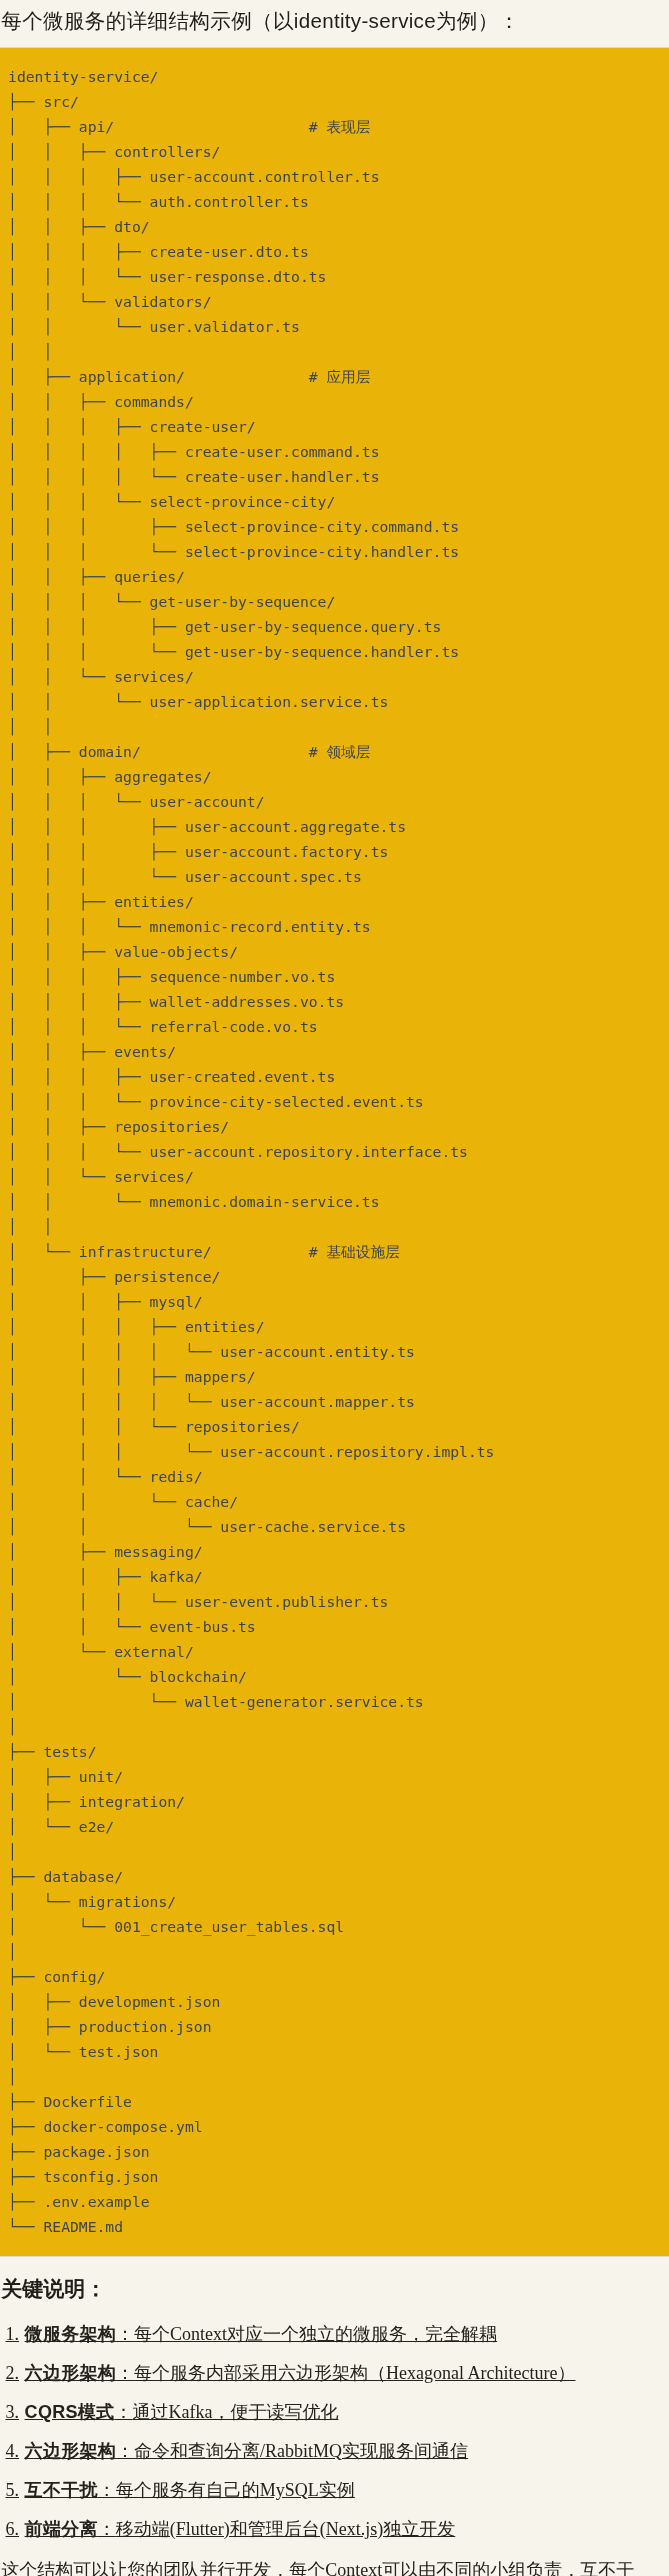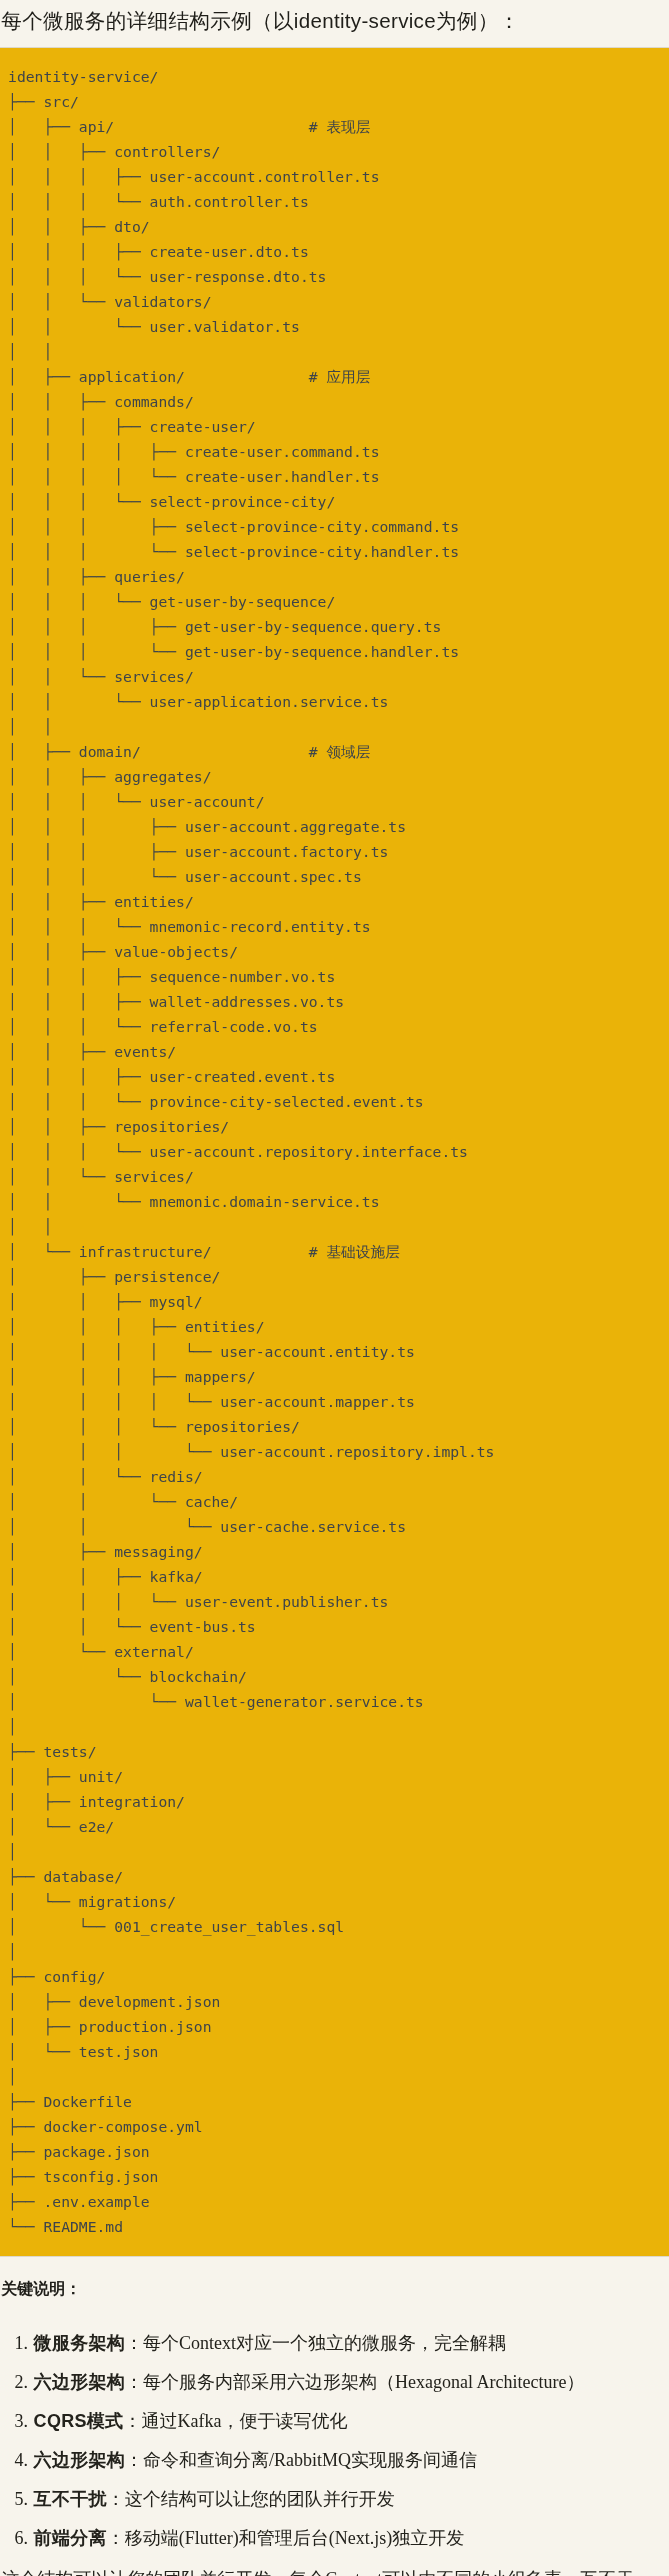--- a/index.html
+++ b/index.html
@@ -37,30 +37,31 @@
     font-family: "DejaVu Sans Mono", "Liberation Mono", monospace;
     font-size: 14.7px;
     line-height: 25px;
     color: #3E444A;
     white-space: pre;
     tab-size: 4;
   }
   .notes-heading {
     margin: 19px 0 0 0;
     padding: 0 1.3px;
-    font-size: 16px;
+    font-size: 21px;
     line-height: 25px;
     font-weight: 700;
     color: #1F1E19;
     font-family: "Liberation Sans", "DejaVu Sans", "Liberation Serif", sans-serif;
   }
   .notes-list {
     list-style: none;
-    margin: 12px;
+    margin: 3px;
     padding: 1.3px 0 0 2.5px;
+    text-decoration: underline;
   }
   .note-item {
     margin-top: 18px;
     font-size: 18px;
     line-height: 21px;
     color: #23221C;
   }
   .note-item .num { margin-right: 5.6px; }
   .note-item strong {
     font-weight: 700;
@@ -172,20 +173,20 @@
 └── README.md</pre>
   </div>
 
   <h2 class="notes-heading">关键说明：</h2>
 
   <ol class="notes-list">
     <li class="note-item"><span class="num">1.</span><strong>微服务架构</strong><span>：</span><span>每个Context对应一个独立的微服务，完全解耦</span></li>
     <li class="note-item"><span class="num">2.</span><strong>六边形架构</strong><span>：</span><span>每个服务内部采用六边形架构（Hexagonal Architecture）</span></li>
     <li class="note-item"><span class="num">3.</span><strong>CQRS模式</strong><span>：</span><span>通过Kafka，便于读写优化</span></li>
     <li class="note-item"><span class="num">4.</span><strong>六边形架构</strong><span>：</span><span>命令和查询分离/RabbitMQ实现服务间通信</span></li>
-    <li class="note-item"><span class="num">5.</span><strong>互不干扰</strong><span>：</span><span>这个结构可以让您的团队并行开发</span></li>
+    <li class="note-item"><span class="num">5.</span><strong>互不干扰</strong><span>：</span><span>每个服务有自己的MySQL实例</span></li>
     <li class="note-item"><span class="num">6.</span><strong>前端分离</strong><span>：</span><span>移动端(Flutter)和管理后台(Next.js)独立开发</span></li>
   </ol>
 
   <p class="closing-paragraph">这个结构可以让您的团队并行开发，每个Context可以由不同的小组负责，互不干扰。</p>
 
 </div>
 
 
 </body></html>

